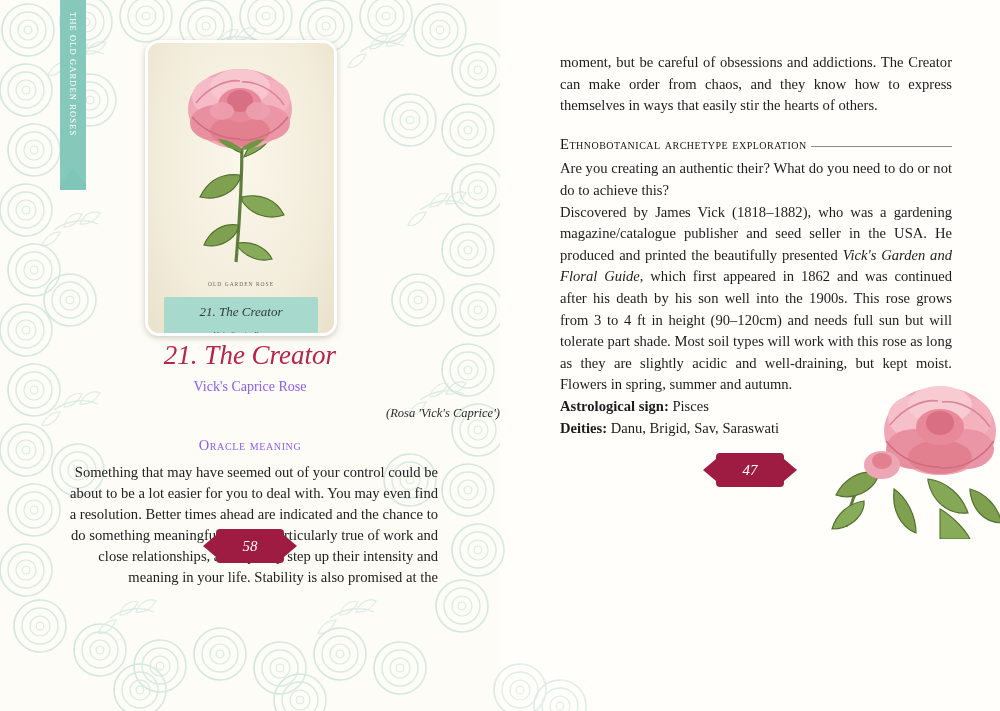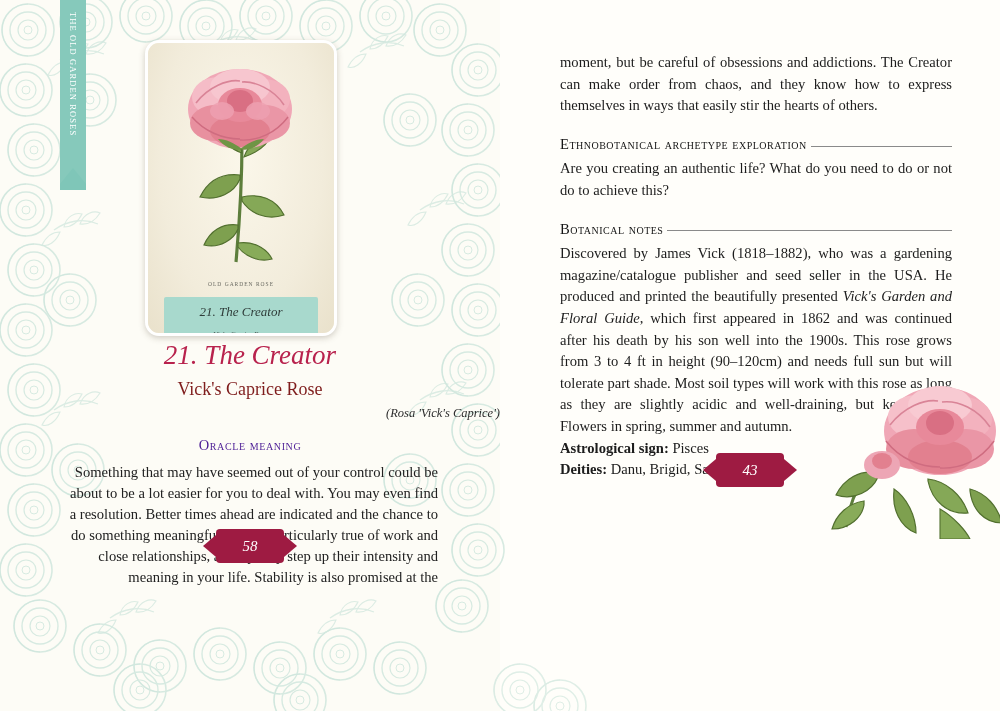--- a/index.html
+++ b/index.html
@@ -146,41 +146,41 @@
     text-align: center;
     font-size: 27px;
     font-style: italic;
     color: #b8224d;
   }
   .entry-subtitle {
     position: absolute;
     left: 0; right: 0;
     top: 379px;
     text-align: center;
-    font-size: 18px;
-    color: #7f1d1d;
+    font-size: 14px;
+    color: #8b5cf6;
   }
   .entry-latin {
     position: absolute;
     left: 0; right: 0;
     top: 406px;
     text-align: right;
     font-size: 12.5px;
     font-style: italic;
     color: #2b2b2b;
   }
   .oracle-heading {
     position: absolute;
     left: 0; right: 0;
     top: 437px;
     text-align: center;
     font-size: 14.5px;
     font-variant: small-caps;
     letter-spacing: 0.6px;
-    color: #4c1d95;
+    color: #8b5cf6;
   }
   .oracle-body {
     position: absolute;
     left: 62px;
     width: 376px;
     top: 462px;
     font-size: 14.6px;
     line-height: 21px;
     text-align: right;
     color: #212121;
@@ -442,26 +442,22 @@
 
   <div class="right-half">
     <div class="col">
 
       <p>moment, but be careful of obsessions and addictions. The Creator can make order from chaos, and they know how to express themselves in ways that easily stir the hearts of others.</p>
 
       <div class="sec-head">
         <span>Ethnobotanical archetype exploration</span>
         <span class="rule"></span>
       </div>
-      <p>Are you creating an authentic life? What do you need to do or not do to achieve this?</p>
-
-      <div class="sec-head">
-        <span>Botanical notes</span>
-        <span class="rule"></span>
-      </div>
+      <p>Are you creating an authentic their? What do you need to do or not do to achieve this?</p>
+
       <p><span>Discovered by James Vick (1818–1882), who was a gardening magazine/catalogue publisher and seed seller in the USA. He produced and printed the beautifully presented </span><em>Vick's Garden and Floral Guide</em><span>, which first appeared in 1862 and was continued after his death by his son well into the 1900s. This rose grows from 3 to 4 ft in height (90–120cm) and needs full sun but will tolerate part shade. Most soil types will work with this rose as long as they are slightly acidic and well-draining, but kept moist. Flowers in spring, summer and autumn.</span></p>
 
       <p class="kv"><b>Astrological sign:</b><span> Pisces</span></p>
       <p class="kv"><b>Deities:</b><span> Danu, Brigid, Sav, Saraswati</span></p>
     </div>
 
     <div class="corner-rose">
       <svg width="190" height="170" viewBox="0 0 190 170" xmlns="http://www.w3.org/2000/svg">
 
         <path d="M60,92 C44,104 30,128 26,158" fill="none" stroke="#5d7e3c" stroke-width="3"></path>
@@ -488,17 +484,17 @@
           <path d="M174,72 C160,92 140,100 120,99" fill="none" stroke="#cf6c80" stroke-width="1.4"></path>
         </g>
 
         <ellipse cx="62" cy="96" rx="18" ry="14" fill="#eda6b5"></ellipse>
         <ellipse cx="62" cy="92" rx="10" ry="8" fill="#e2808f"></ellipse>
       </svg>
     </div>
 
     <div class="page-number">
       <div class="plaque"></div>
-      <div class="num">43</div>
+      <div class="num">47</div>
     </div>
   </div>
 
 </div>
 
 </body></html>

